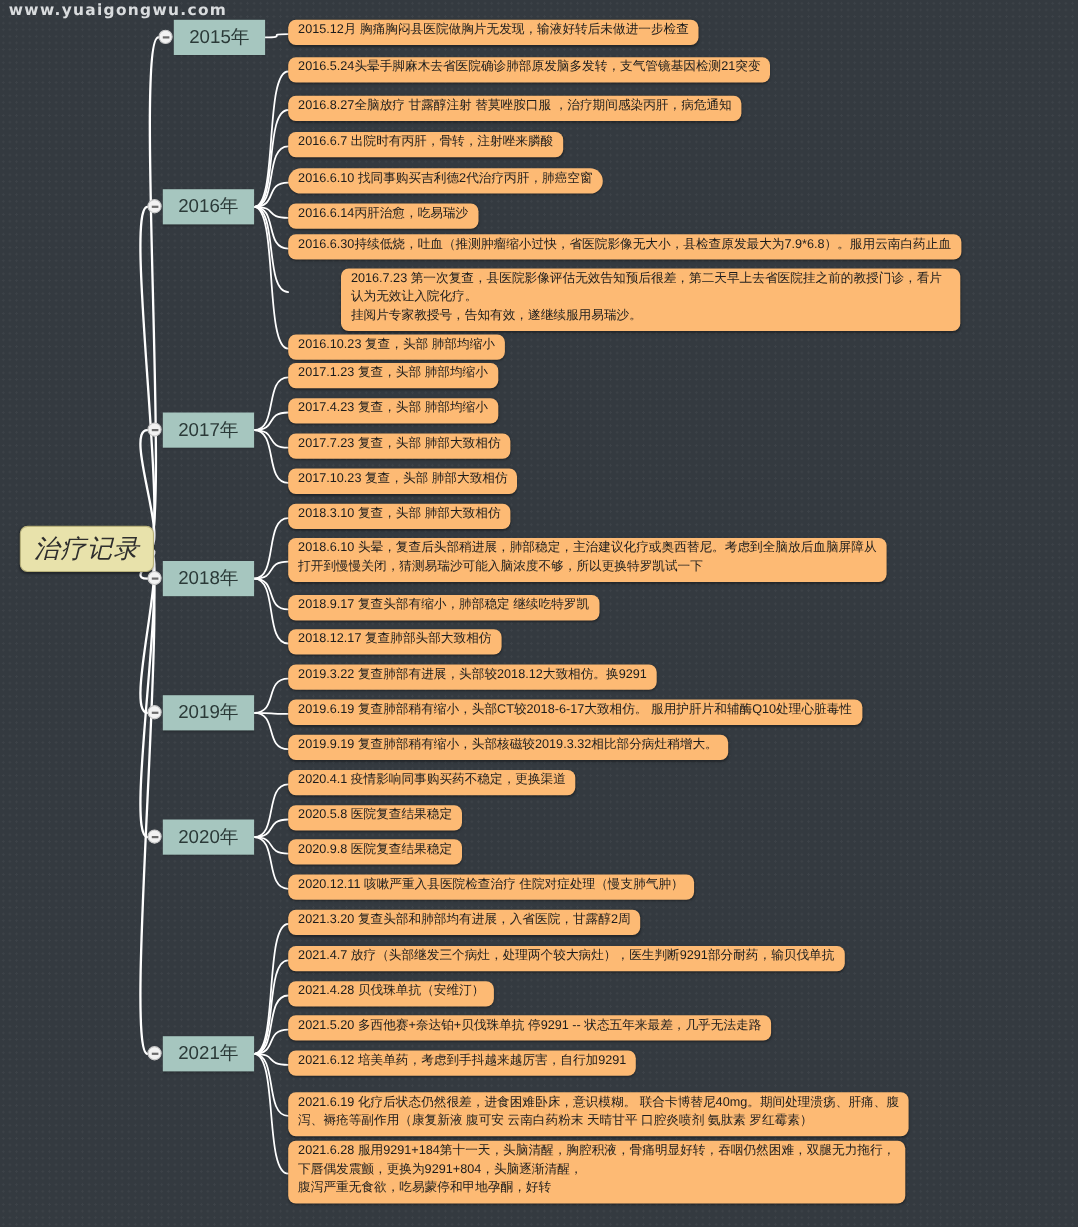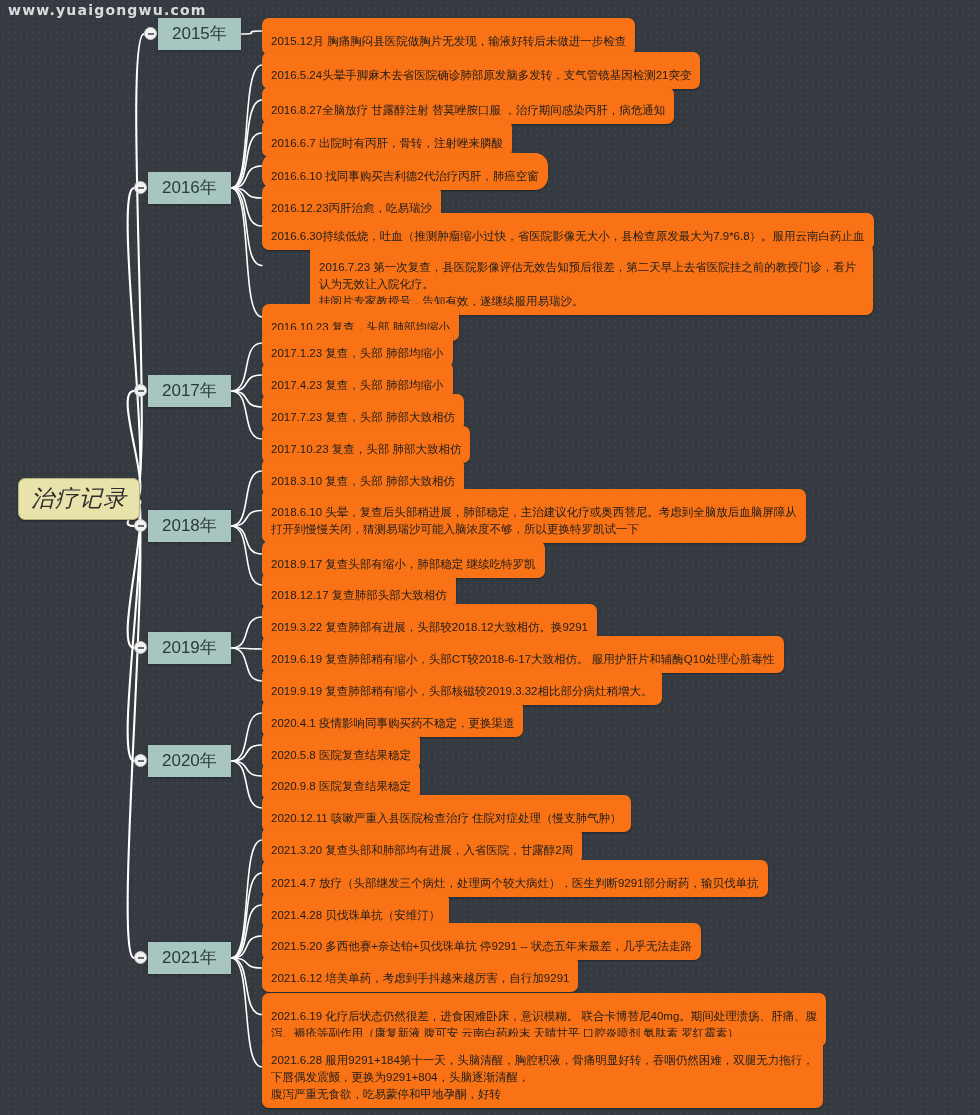--- a/index.html
+++ b/index.html
@@ -88,26 +88,26 @@
     border-radius: 0;
     color: #2b3a38;
     font-size: 17px;
     line-height: 1;
     padding: 7px 14px 8px 14px;
     white-space: nowrap;
     box-shadow: 0 1px 2px rgba(0,0,0,0.3);
   }
 
   .leaf-node {
-    background: #f97316;
+    background: #fdba74;
     border-radius: 7px;
     color: #1c1c1c;
     font-size: 11.5px;
     line-height: 17px;
-    padding: 15px 9px 5px 9px;
+    padding: 1px 9px 5px 9px;
     box-shadow: 0 1px 2px rgba(0,0,0,0.35);
     white-space: nowrap;
   }
   .leaf-node.multiline {
     white-space: normal;
   }
 
   
   .collapse-dot {
     position: absolute;
@@ -181,21 +181,21 @@
       <div class="node root-node" style="left: 18px; top: 478px; font-style: italic;">治疗记录</div>
       <div class="node year-node" style="left: 158px; top: 18px;">2015年</div>
       <div class="collapse-dot" style="left: 144px; top: 27px;"></div>
       <div class="node leaf-node" style="left: 262px; top: 18px;">2015.12月 胸痛胸闷县医院做胸片无发现，输液好转后未做进一步检查</div>
       <div class="node year-node" style="left: 148px; top: 172px;">2016年</div>
       <div class="collapse-dot" style="left: 134px; top: 181px;"></div>
       <div class="node leaf-node" style="left: 262px; top: 52px;">2016.5.24头晕手脚麻木去省医院确诊肺部原发脑多发转，支气管镜基因检测21突变</div>
       <div class="node leaf-node" style="left: 262px; top: 87px;">2016.8.27全脑放疗 甘露醇注射 替莫唑胺口服 ，治疗期间感染丙肝，病危通知</div>
       <div class="node leaf-node" style="left: 262px; top: 120px;">2016.6.7 出院时有丙肝，骨转，注射唑来膦酸</div>
       <div class="node leaf-node" style="left: 262px; top: 153px; border-radius: 13px;">2016.6.10 找同事购买吉利德2代治疗丙肝，肺癌空窗</div>
-      <div class="node leaf-node" style="left: 262px; top: 185px;">2016.12.23丙肝治愈，吃易瑞沙</div>
+      <div class="node leaf-node" style="left: 262px; top: 185px;">2016.6.14丙肝治愈，吃易瑞沙</div>
       <div class="node leaf-node" style="left: 262px; top: 213px;">2016.6.30持续低烧，吐血（推测肿瘤缩小过快，省医院影像无大小，县检查原发最大为7.9*6.8）。服用云南白药止血</div>
       <div class="node leaf-node multiline" style="left: 262px; top: 244px; margin-left: 48px;">2016.7.23 第一次复查，县医院影像评估无效告知预后很差，第二天早上去省医院挂之前的教授门诊，看片认为无效让入院化疗。<br>挂阅片专家教授号，告知有效，遂继续服用易瑞沙。</div>
       <div class="node leaf-node" style="left: 262px; top: 304px;">2016.10.23 复查，头部 肺部均缩小</div>
       <div class="node year-node" style="left: 148px; top: 375px;">2017年</div>
       <div class="collapse-dot" style="left: 134px; top: 384px;"></div>
       <div class="node leaf-node" style="left: 262px; top: 330px;">2017.1.23 复查，头部 肺部均缩小</div>
       <div class="node leaf-node" style="left: 262px; top: 362px;">2017.4.23 复查，头部 肺部均缩小</div>
       <div class="node leaf-node" style="left: 262px; top: 394px;">2017.7.23 复查，头部 肺部大致相仿</div>
       <div class="node leaf-node" style="left: 262px; top: 426px;">2017.10.23 复查，头部 肺部大致相仿</div>
       <div class="node year-node" style="left: 148px; top: 510px;">2018年</div>

